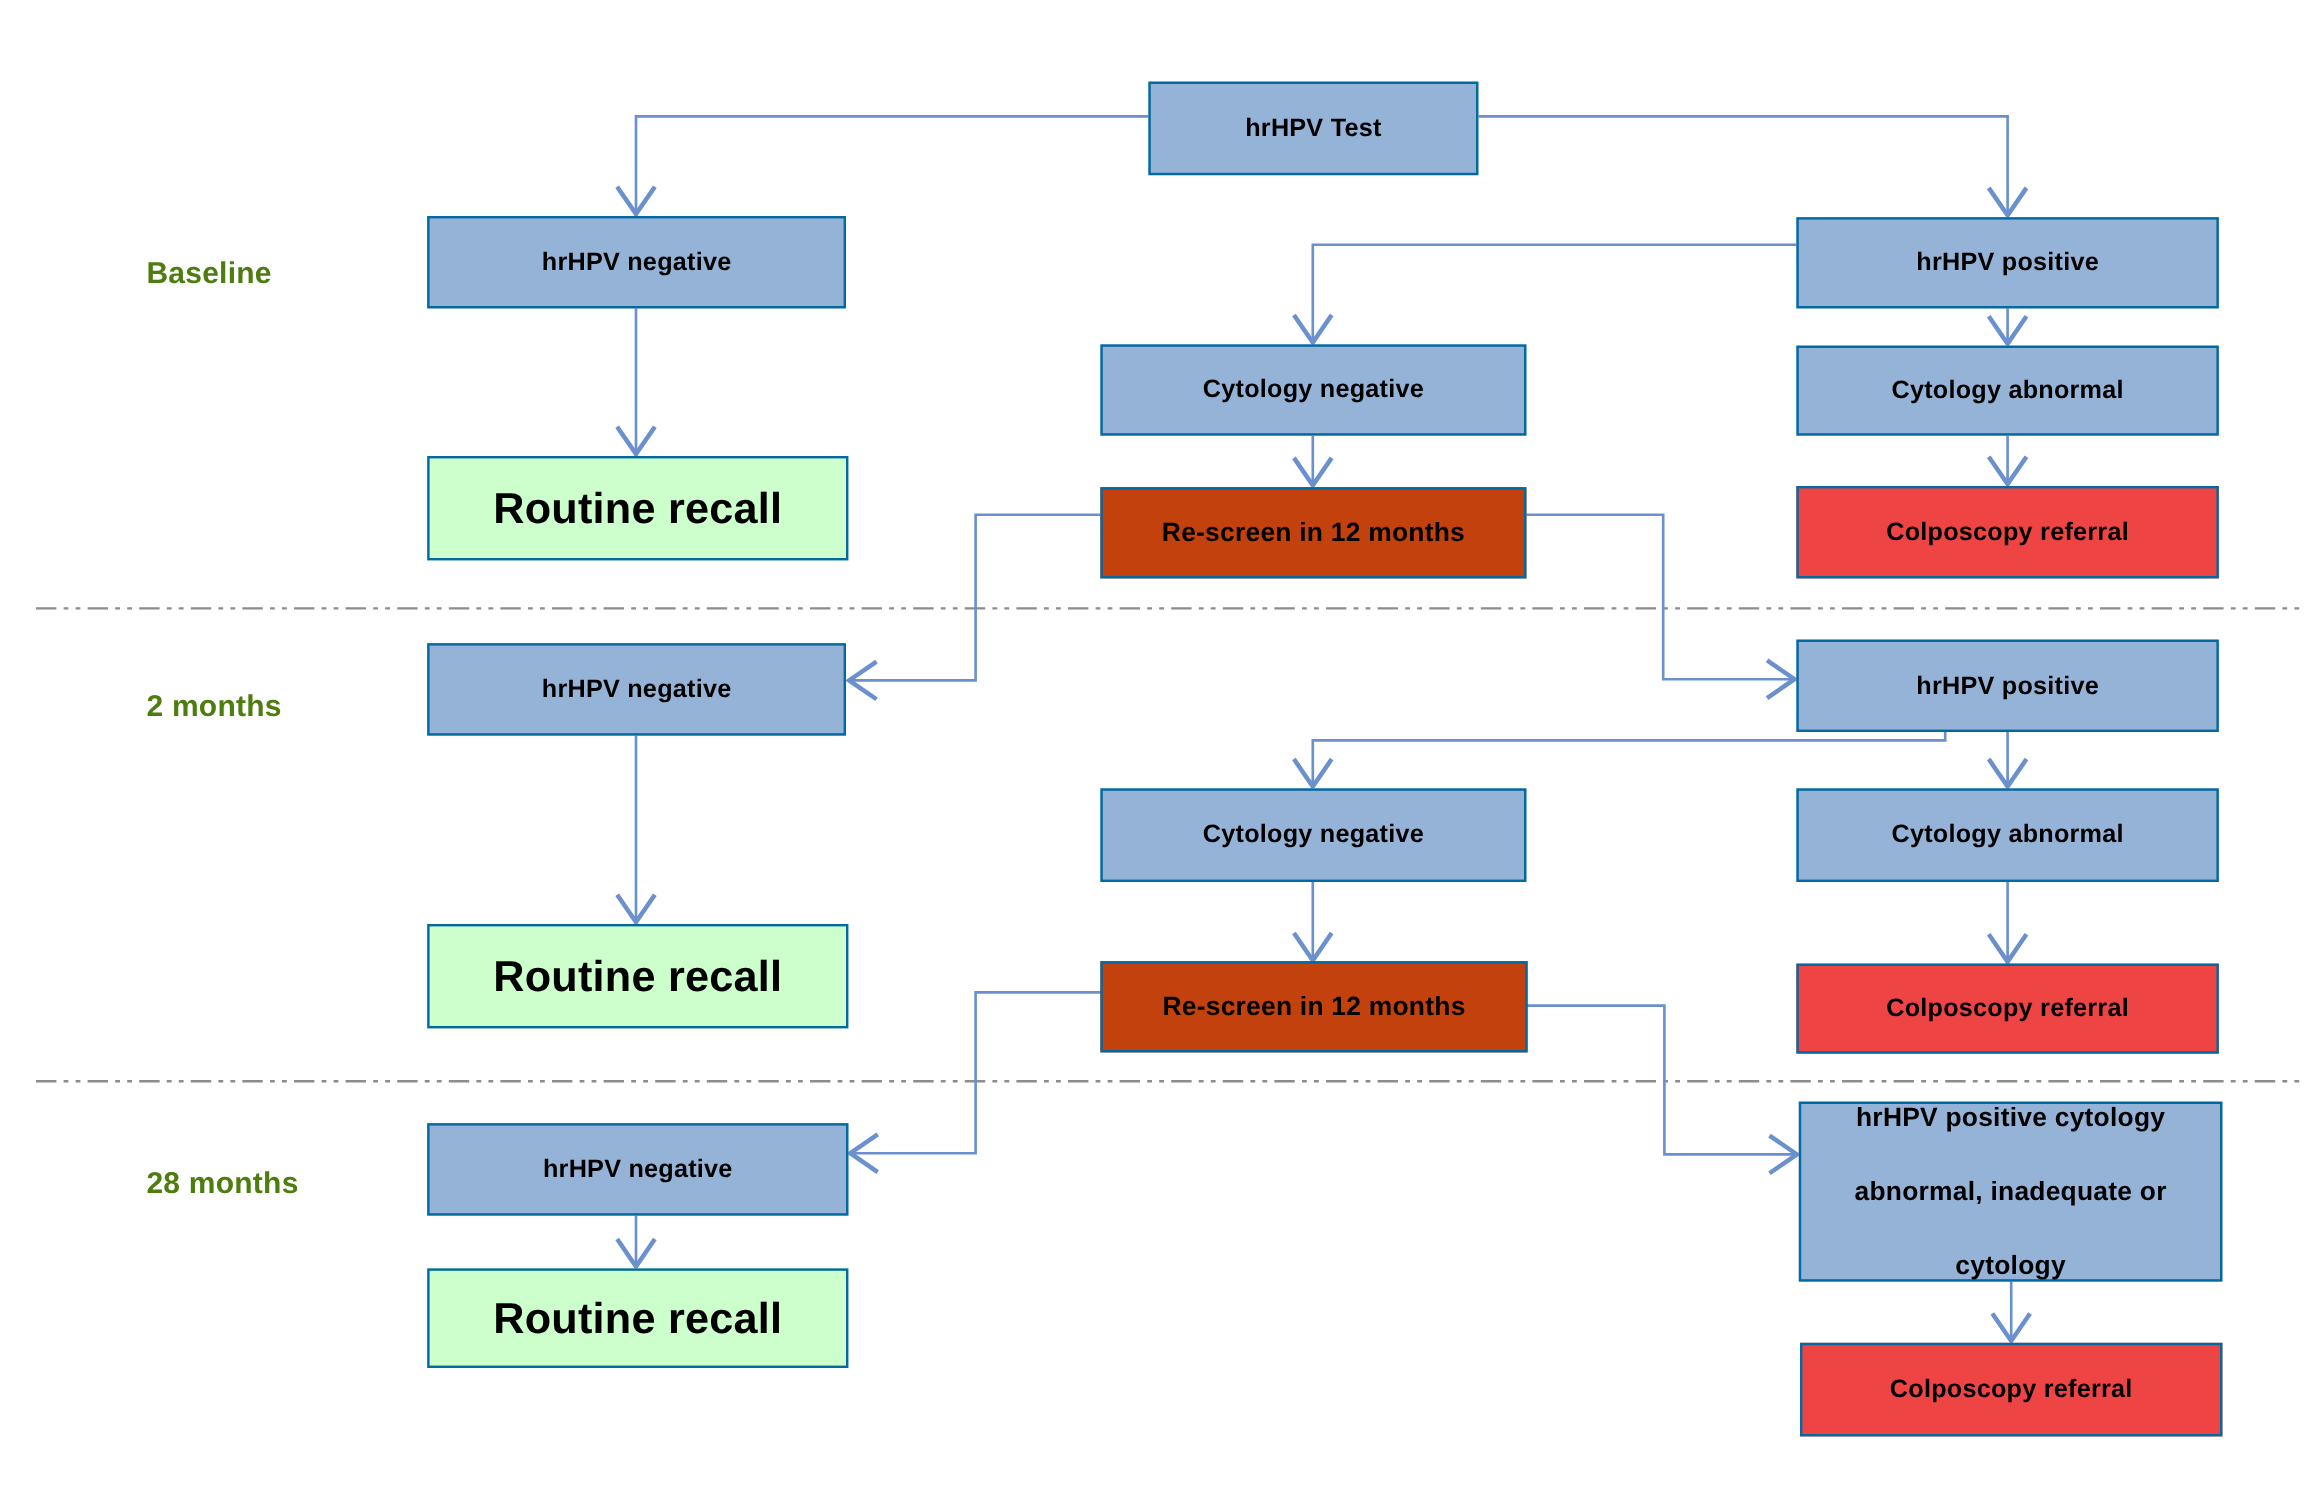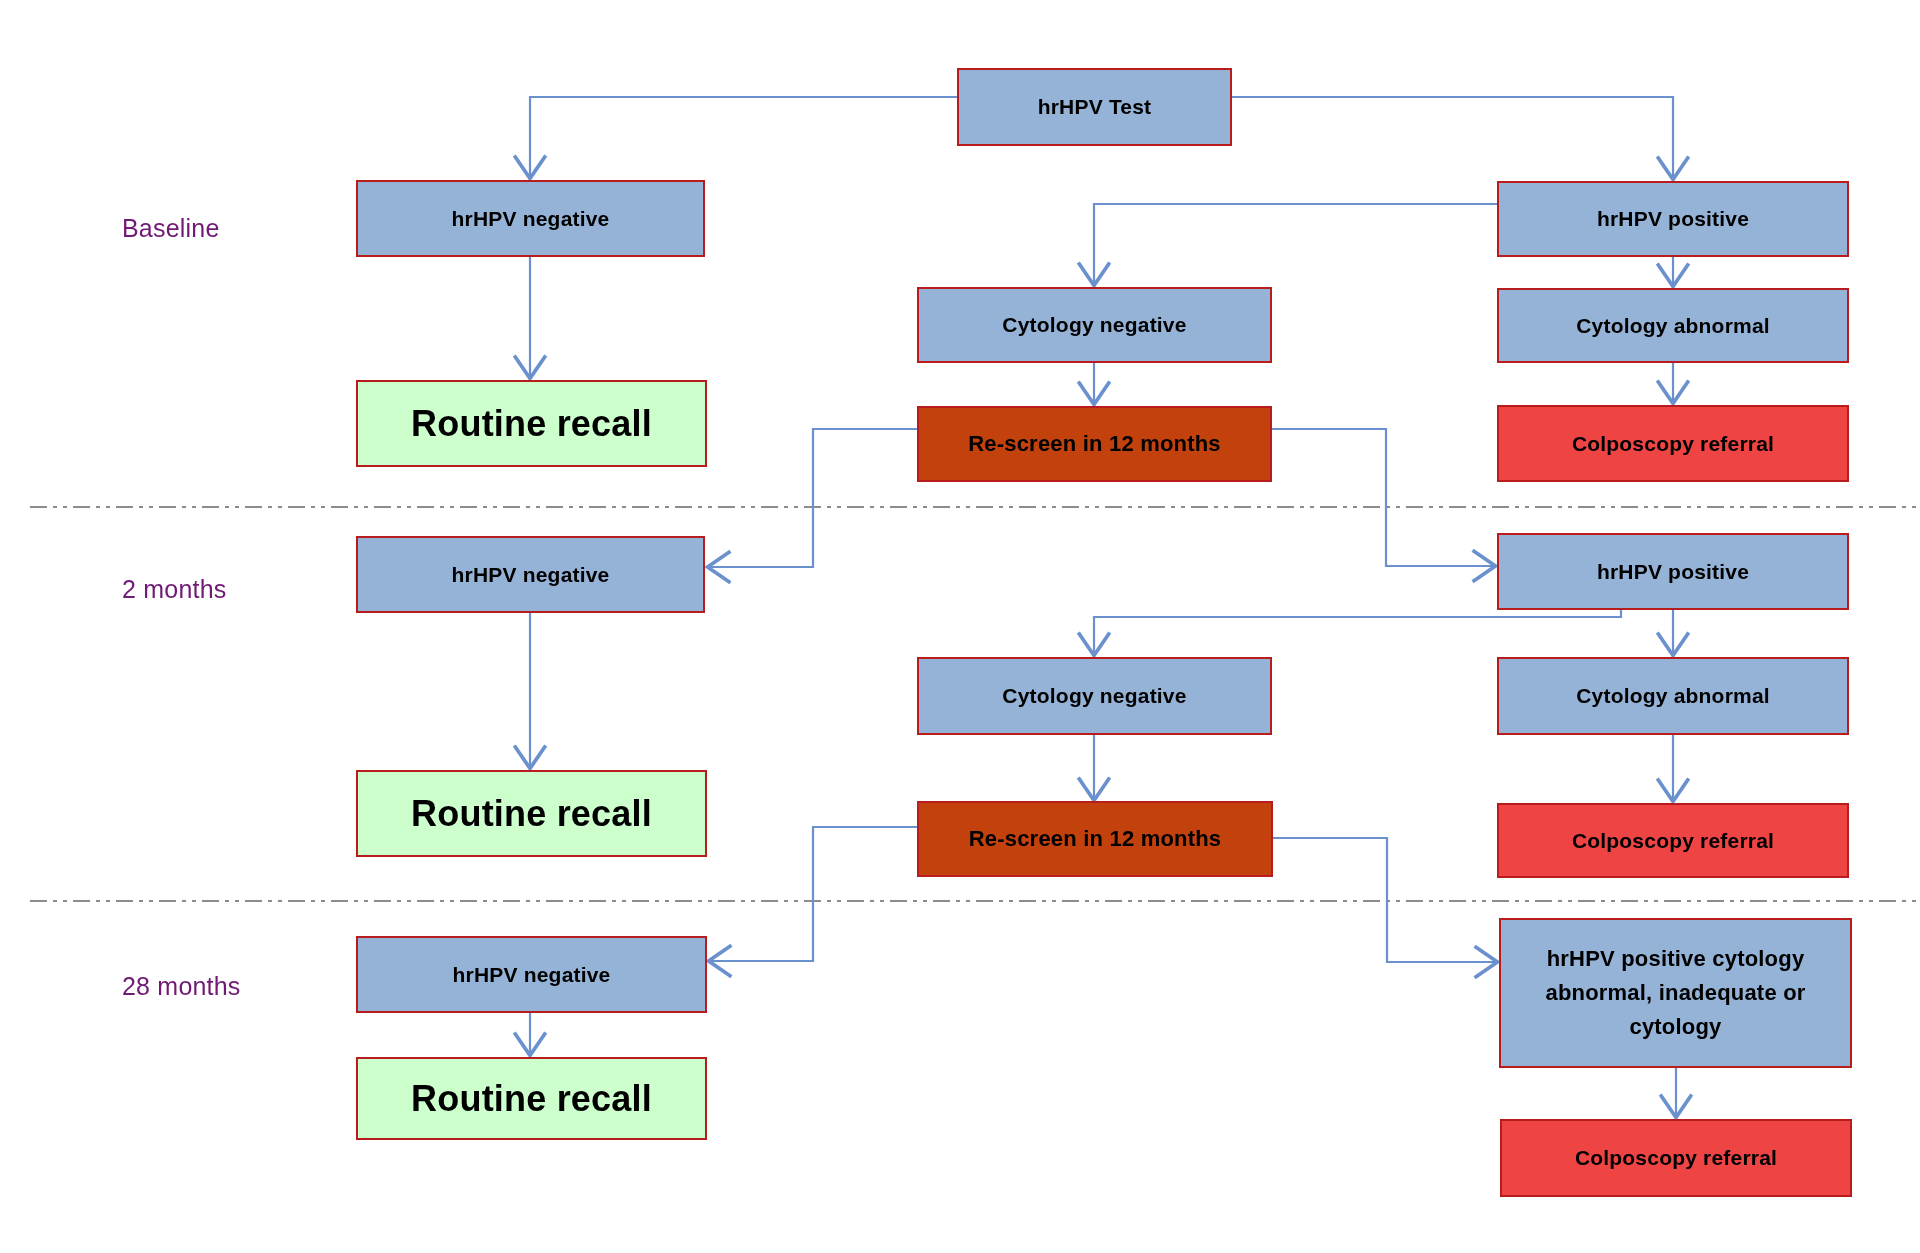--- a/index.html
+++ b/index.html
@@ -3,30 +3,30 @@
 <meta charset="utf-8">
 <style>
   html,body{margin:0;padding:0;background:#ffffff;}
   #canvas{
     position:relative;width:1920px;height:1253px;background:#ffffff;overflow:hidden;
     font-family:"Liberation Sans", sans-serif;
   }
   .node{
     position:absolute;display:flex;align-items:center;justify-content:center;
     text-align:center;font-weight:bold;color:#000000;
-    border:2px solid #b91c1c;box-sizing:border-box;
+    border:2px solid #0369a1;box-sizing:border-box;
     font-size:21px;letter-spacing:0.2px;
   }
   .node.blue{background:#95B3D7;}
   .node.green{background:#CCFFCC;font-size:36px;}
   .node.orange{background:#c2410c;font-size:22px;}
   .node.rose{background:#ef4444;}
   .node.multiline{flex-direction:column;font-size:22px;line-height:34px;}
   .rowlabel{
-    position:absolute;font-weight:normal;color:#701a75;font-size:25px;
+    position:absolute;font-weight:bold;color:#4d7c0f;font-size:25px;
     letter-spacing:0.2px;white-space:nowrap;
   }
   svg.wires{position:absolute;left:0;top:0;}
 </style>
 </head>
 <body>
 
 <div id="canvas">
 
   <svg class="wires" width="1920" height="1253" viewBox="0 0 1920 1253">
@@ -79,21 +79,21 @@
 
   <div class="node blue" style="left:356px;top:536px;width:349px;height:77px;">hrHPV negative</div>
   <div class="node blue" style="left:1497px;top:533px;width:352px;height:77px;">hrHPV positive</div>
   <div class="node blue" style="left:917px;top:657px;width:355px;height:78px;">Cytology negative</div>
   <div class="node blue" style="left:1497px;top:657px;width:352px;height:78px;">Cytology abnormal</div>
   <div class="node green" style="left:356px;top:770px;width:351px;height:87px;">Routine recall</div>
   <div class="node orange" style="left:917px;top:801px;width:356px;height:76px;">Re-screen in 12 months</div>
   <div class="node rose" style="left:1497px;top:803px;width:352px;height:75px;">Colposcopy referral</div>
 
   <div class="node blue" style="left:356px;top:936px;width:351px;height:77px;">hrHPV negative</div>
-  <div class="node blue multiline" style="left:1499px;top:918px;width:353px;height:150px;">
+  <div class="node blue multiline" style="left:1499px;top:918px;width:353px;height:150px;gap:28px;">
     <div>hrHPV positive cytology</div>
     <div>abnormal, inadequate or</div>
     <div>cytology</div>
   </div>
   <div class="node green" style="left:356px;top:1057px;width:351px;height:83px;">Routine recall</div>
   <div class="node rose" style="left:1500px;top:1119px;width:352px;height:78px;">Colposcopy referral</div>
 
 </div>
 
 </body></html>

